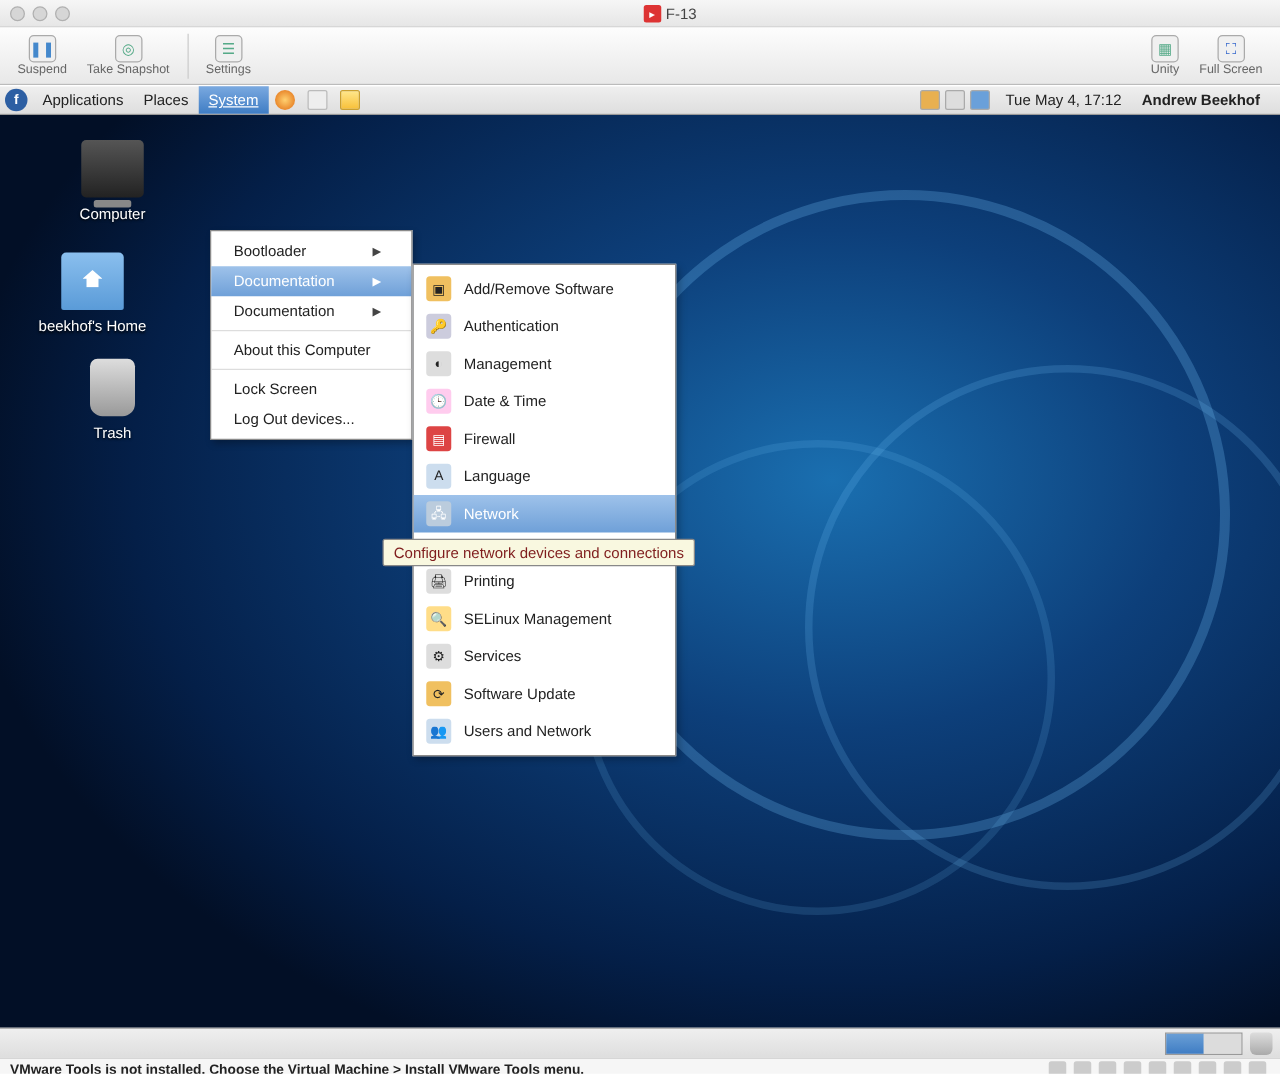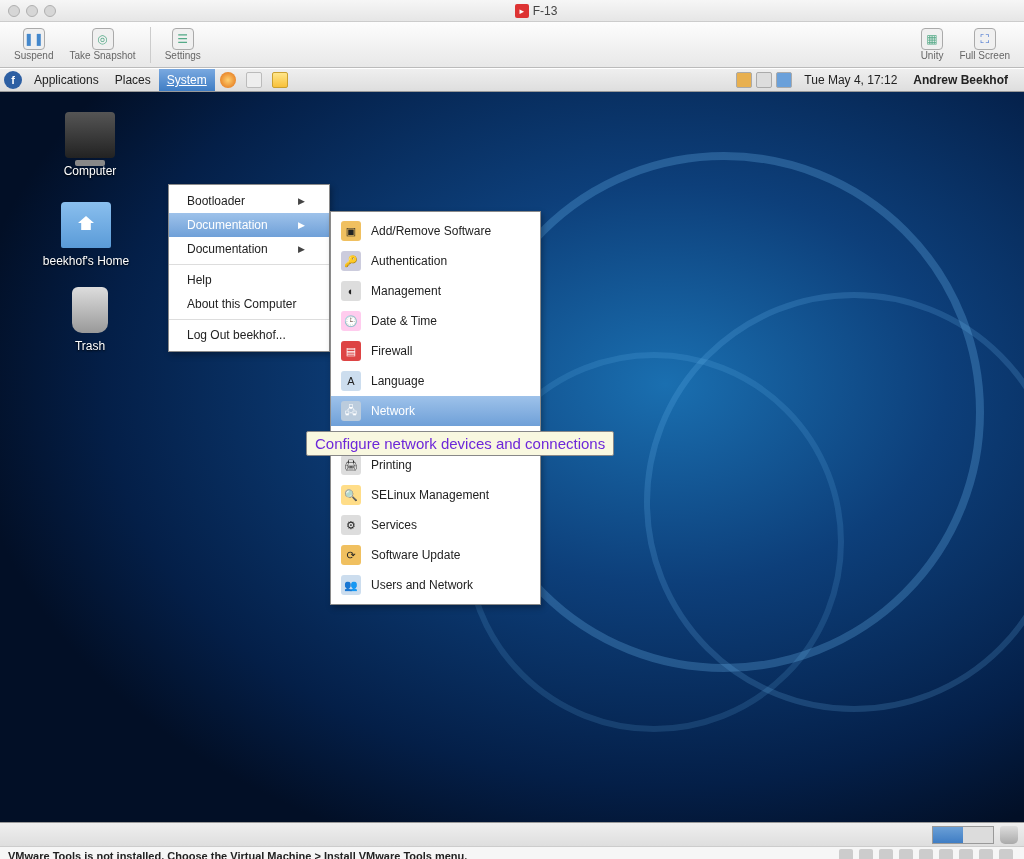--- a/index.html
+++ b/index.html
@@ -53,21 +53,21 @@
 .menu { position:absolute; background:#fff; border:1px solid #8a8a8a; box-shadow:2px 3px 6px rgba(0,0,0,0.3); font-size:12px; color:#222; }
 .menu .mi { padding:5px 24px 5px 18px; display:flex; align-items:center; gap:10px; cursor:pointer; white-space:nowrap;}
 .menu .mi.arrow::after { content:"▶"; margin-left:auto; font-size:9px; color:#444;}
 .menu .mi.sel { background:linear-gradient(#9ec2ea,#6fa0d8); color:#fff;}
 .menu .mi.sel.arrow::after{color:#fff;}
 .menu hr { border:none; border-top:1px solid #ddd; margin:3px 0;}
 .menu.sys { left:168px; top:92px; width:162px; padding:4px 0;}
 .menu.admin { left:330px; top:119px; width:211px; padding:4px 0;}
 .menu.admin .mi { padding:5px 14px 5px 10px; }
 .mic { width:20px; height:20px; flex-shrink:0; border-radius:3px; display:flex; align-items:center; justify-content:center; font-size:11px;}
-.tooltip { position:absolute; left:306px; top:339px; background:#f9f8e0; border:1px solid #888; padding:3px 8px; font-size:15px; color:#6d28d9; border-radius:2px;}
+.tooltip { position:absolute; left:306px; top:339px; background:#f9f8e0; border:1px solid #888; padding:3px 8px; font-size:12px; color:#7f1d1d; border-radius:2px;}
 
 
 .gnome-bottom { height:24px; background:linear-gradient(#efefef,#dedede); border-top:1px solid #999; display:flex; align-items:center; padding:0 6px; justify-content:flex-end; gap:6px;}
 .pager { display:flex; border:1px solid #999;}
 .pager div { width:30px; height:16px; background:#dcdcdc;}
 .pager div.active { background:linear-gradient(#6a9fd6,#3f7dc4);}
 .trash-panel { width:18px; height:18px; background:linear-gradient(#ddd,#aaa); border-radius:3px 3px 5px 5px;}
 
 
 .status-bar { height:19px; background:#f6f6f6; border-top:1px solid #ccc; display:flex; align-items:center; font-size:11px; color:#222; padding:0 8px;}
@@ -141,49 +141,49 @@
 
 <div class="desktop">
   <div class="swirl a"></div>
   <div class="swirl b"></div>
   <div class="swirl c"></div>
 
   <div class="desk-icon di-computer" style="left:40px; top:20px;">
     <div class="dic"></div>
     <div>Computer</div>
   </div>
-  <div class="desk-icon di-home" style="left:36px; top:110px;">
+  <div class="desk-icon di-home" style="left:24px; top:110px;">
     <div class="dic"></div>
     <div>beekhof's Home</div>
   </div>
   <div class="desk-icon di-trash" style="left:40px; top:195px;">
     <div class="dic"></div>
     <div>Trash</div>
   </div>
 
   <div class="menu sys">
     <div class="mi arrow">
         <span>Bootloader</span>
       </div>
     <div class="mi arrow sel">
         <span>Documentation</span>
       </div>
     <div class="mi arrow">
         <span>Documentation</span>
       </div>
     <hr>
     <div class="mi">
-        <span>Help</span>
-      </div>
-    <div class="mi">
         <span>About this Computer</span>
       </div>
     <hr>
     <div class="mi">
-        <span>Log Out beekhof...</span>
+        <span>Lock Screen</span>
+      </div>
+    <div class="mi">
+        <span>Log Out devices...</span>
       </div>
   </div>
 
   <div class="menu admin">
     <div class="mi">
         <div class="mic" style="background:#f0c060;">▣</div>
         <span>Add/Remove Software</span>
       </div>
     <div class="mi">
         <div class="mic" style="background:#ccd;">🔑</div>

